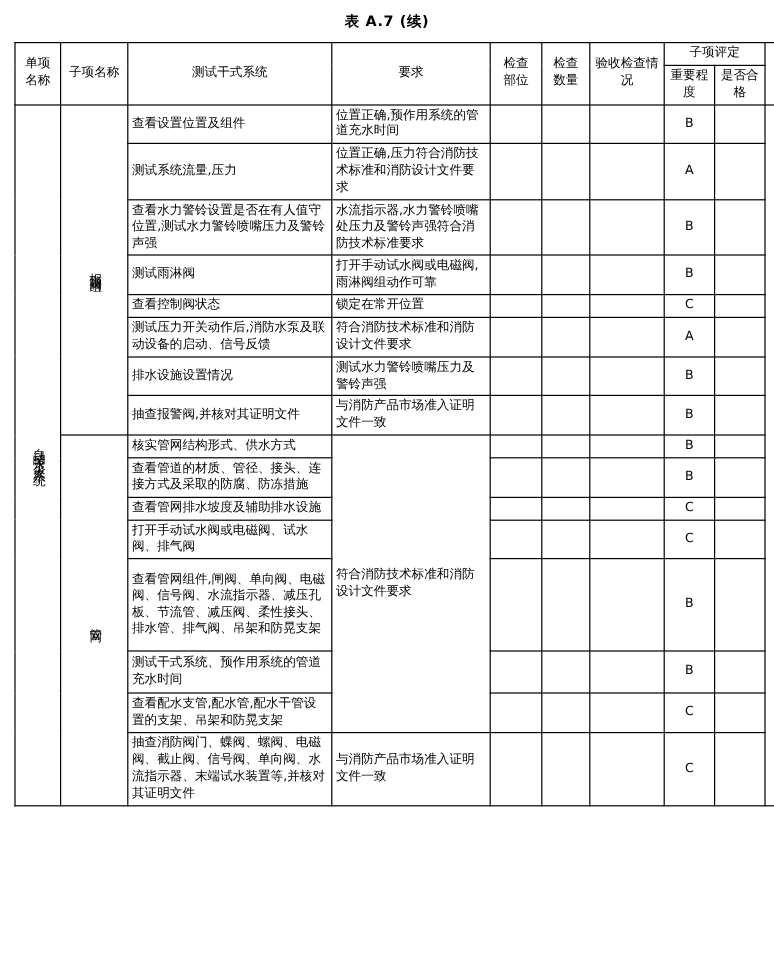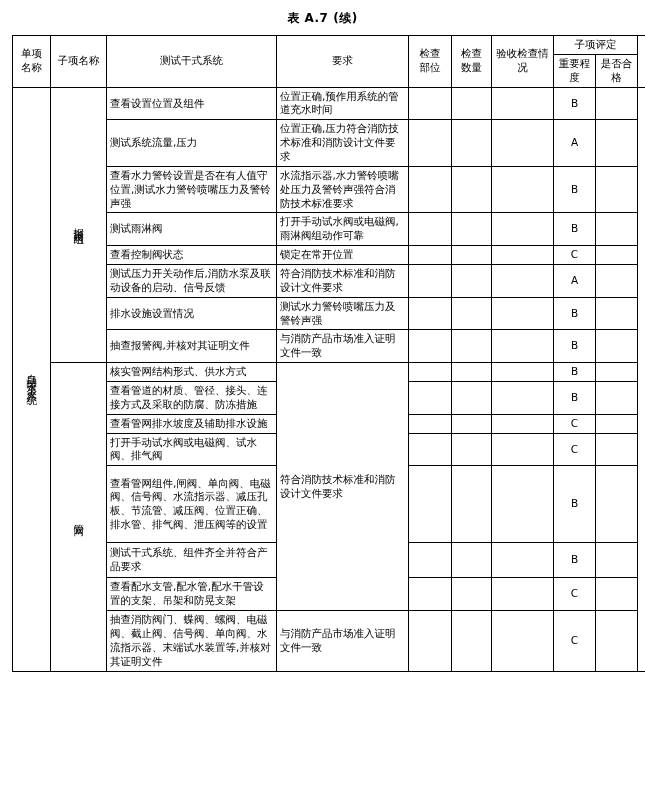--- a/index.html
+++ b/index.html
@@ -243,30 +243,30 @@
       <tr>
         <td class="lft cell-pad">打开手动试水阀或电磁阀、试水阀、排气阀</td>
         <td></td>
         <td></td>
         <td></td>
         <td class="grade">C</td>
         <td></td>
       </tr>
 
       <tr>
-        <td class="lft cell-pad" style="height:72px">查看管网组件,闸阀、单向阀、电磁阀、信号阀、水流指示器、减压孔板、节流管、减压阀、位置正确、排水管、排气阀、泄压阀等的设置</td>
-        <td></td>
-        <td></td>
-        <td></td>
-        <td class="grade">B</td>
-        <td></td>
-      </tr>
-
-      <tr>
-        <td class="lft cell-pad" style="height:30px">测试干式系统、组件齐全并符合产品要求</td>
+        <td class="lft cell-pad" style="height:72px">查看管网组件,闸阀、单向阀、电磁阀、信号阀、水流指示器、减压孔板、节流管、减压阀、柔性接头、排水管、排气阀、吊架和防晃支架</td>
+        <td></td>
+        <td></td>
+        <td></td>
+        <td class="grade">B</td>
+        <td></td>
+      </tr>
+
+      <tr>
+        <td class="lft cell-pad" style="height:30px">测试干式系统、预作用系统的管道充水时间</td>
         <td></td>
         <td></td>
         <td></td>
         <td class="grade">B</td>
         <td></td>
       </tr>
 
       <tr>
         <td class="lft cell-pad">查看配水支管,配水管,配水干管设置的支架、吊架和防晃支架</td>
         <td></td>

